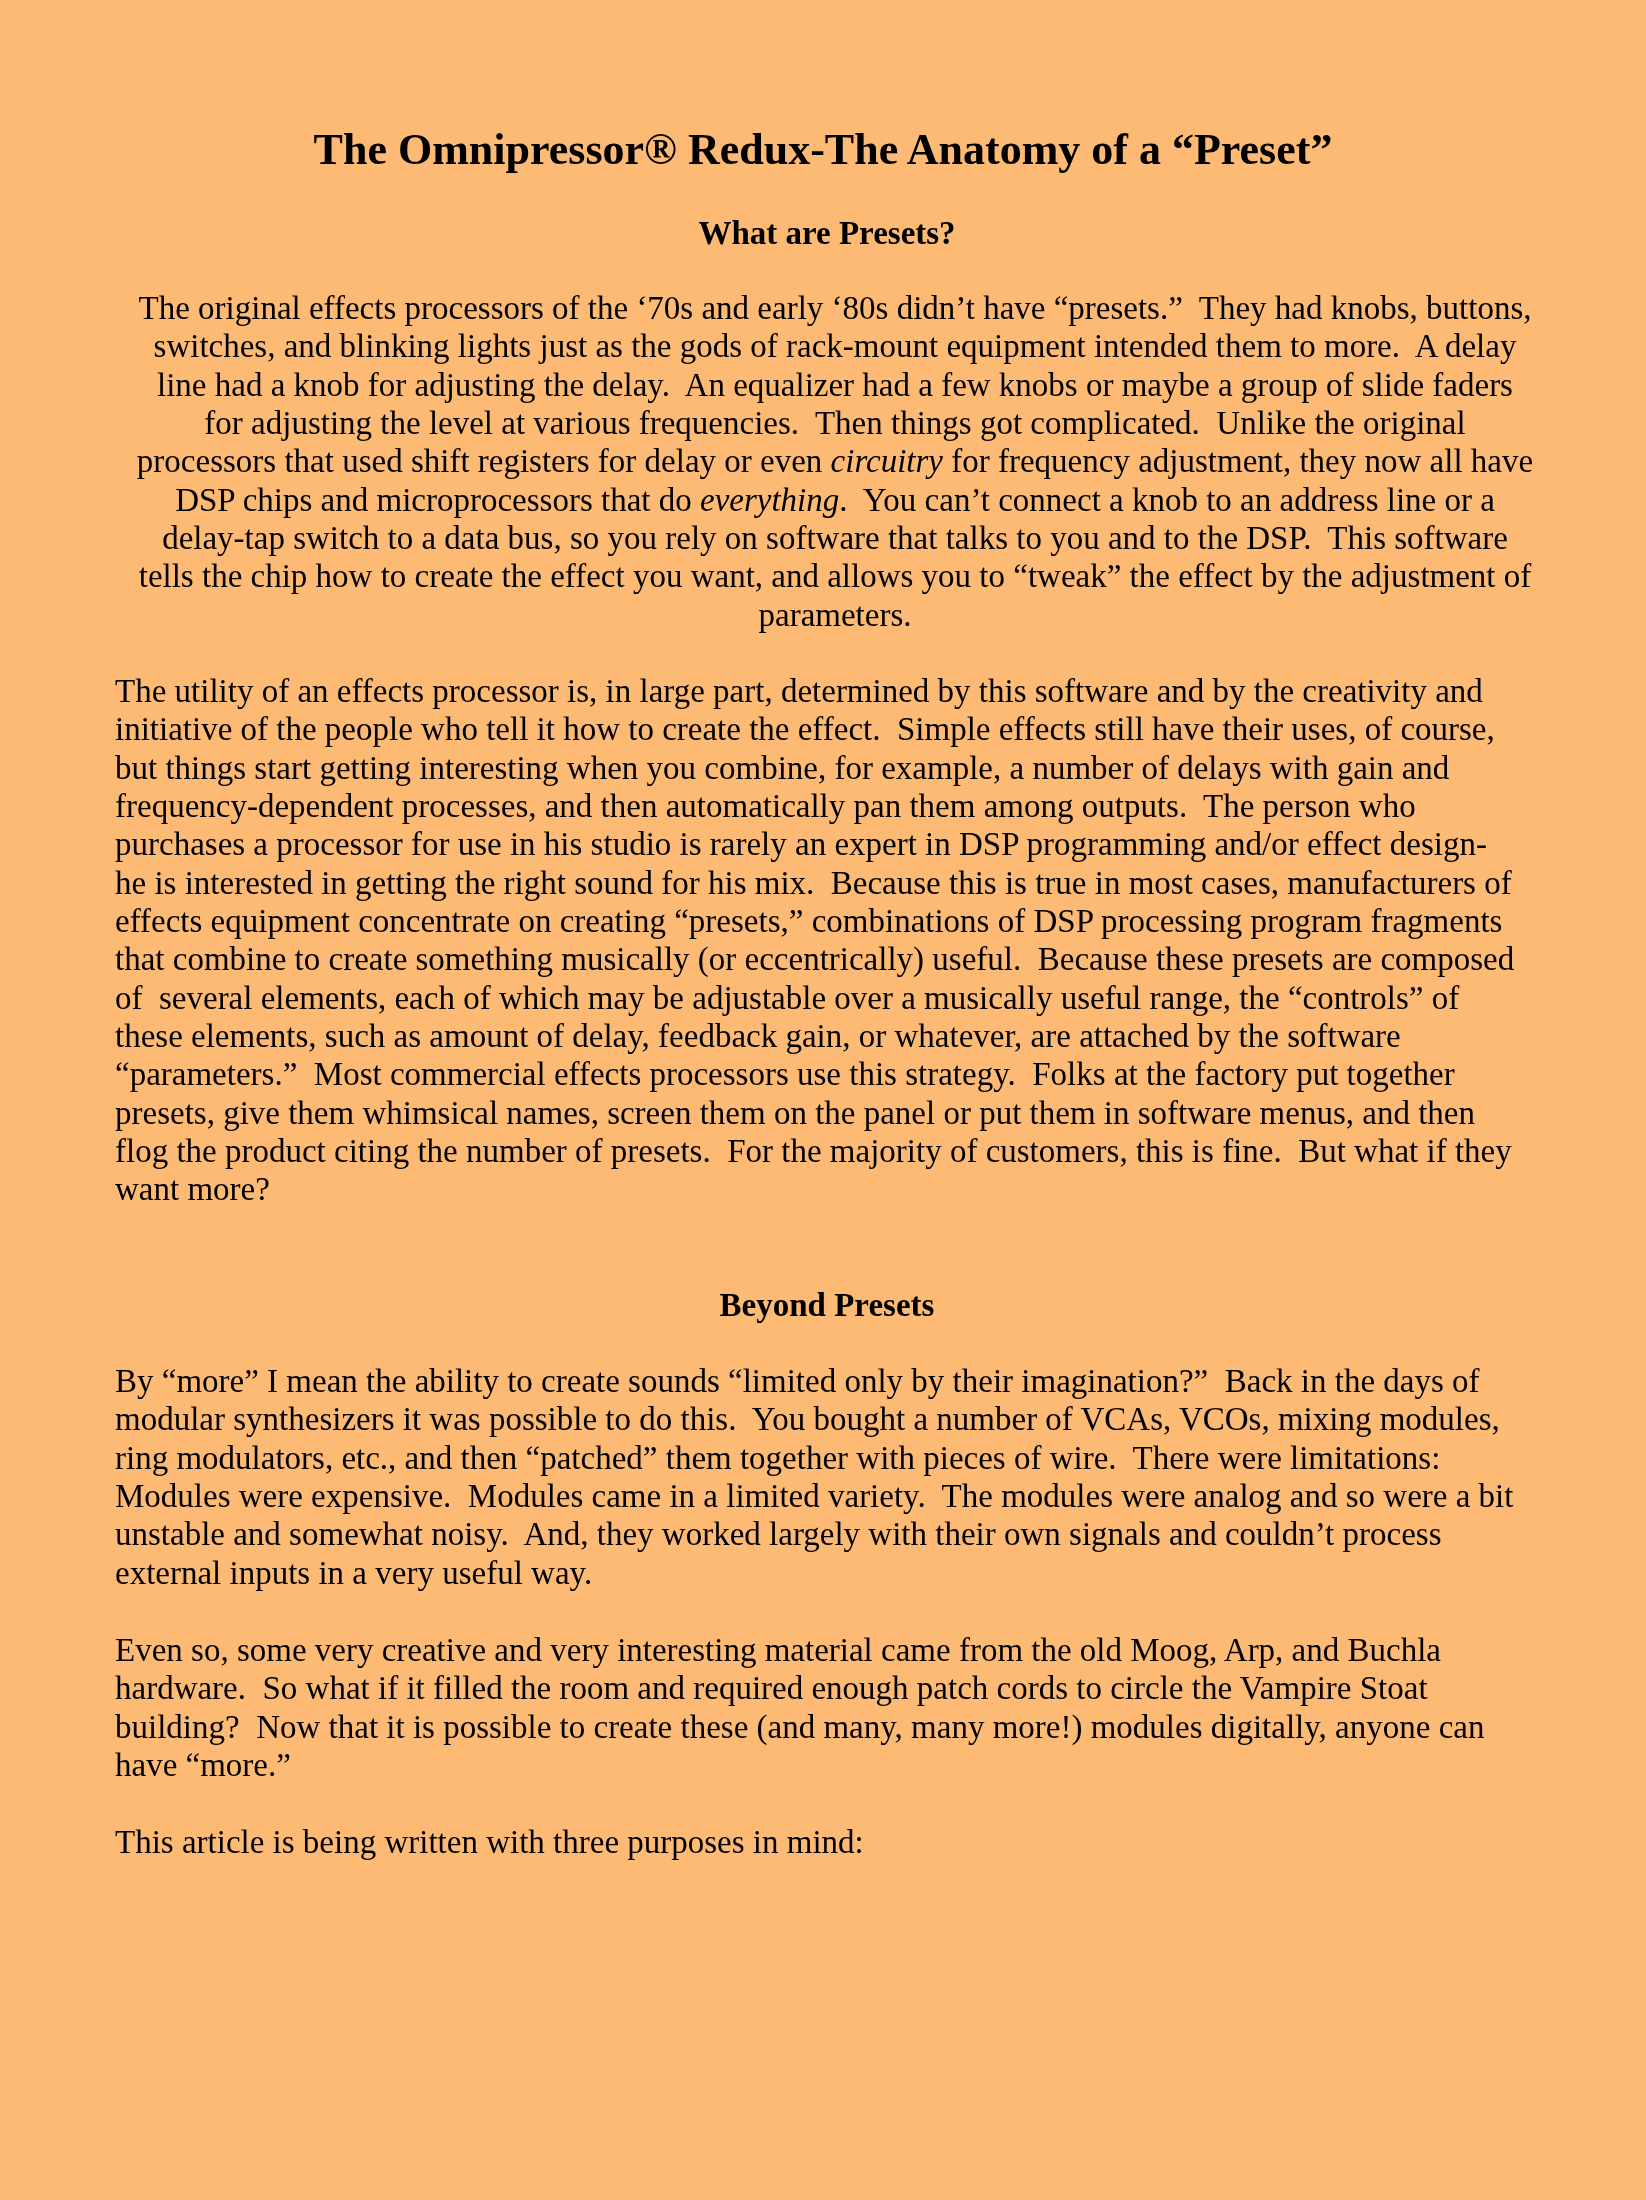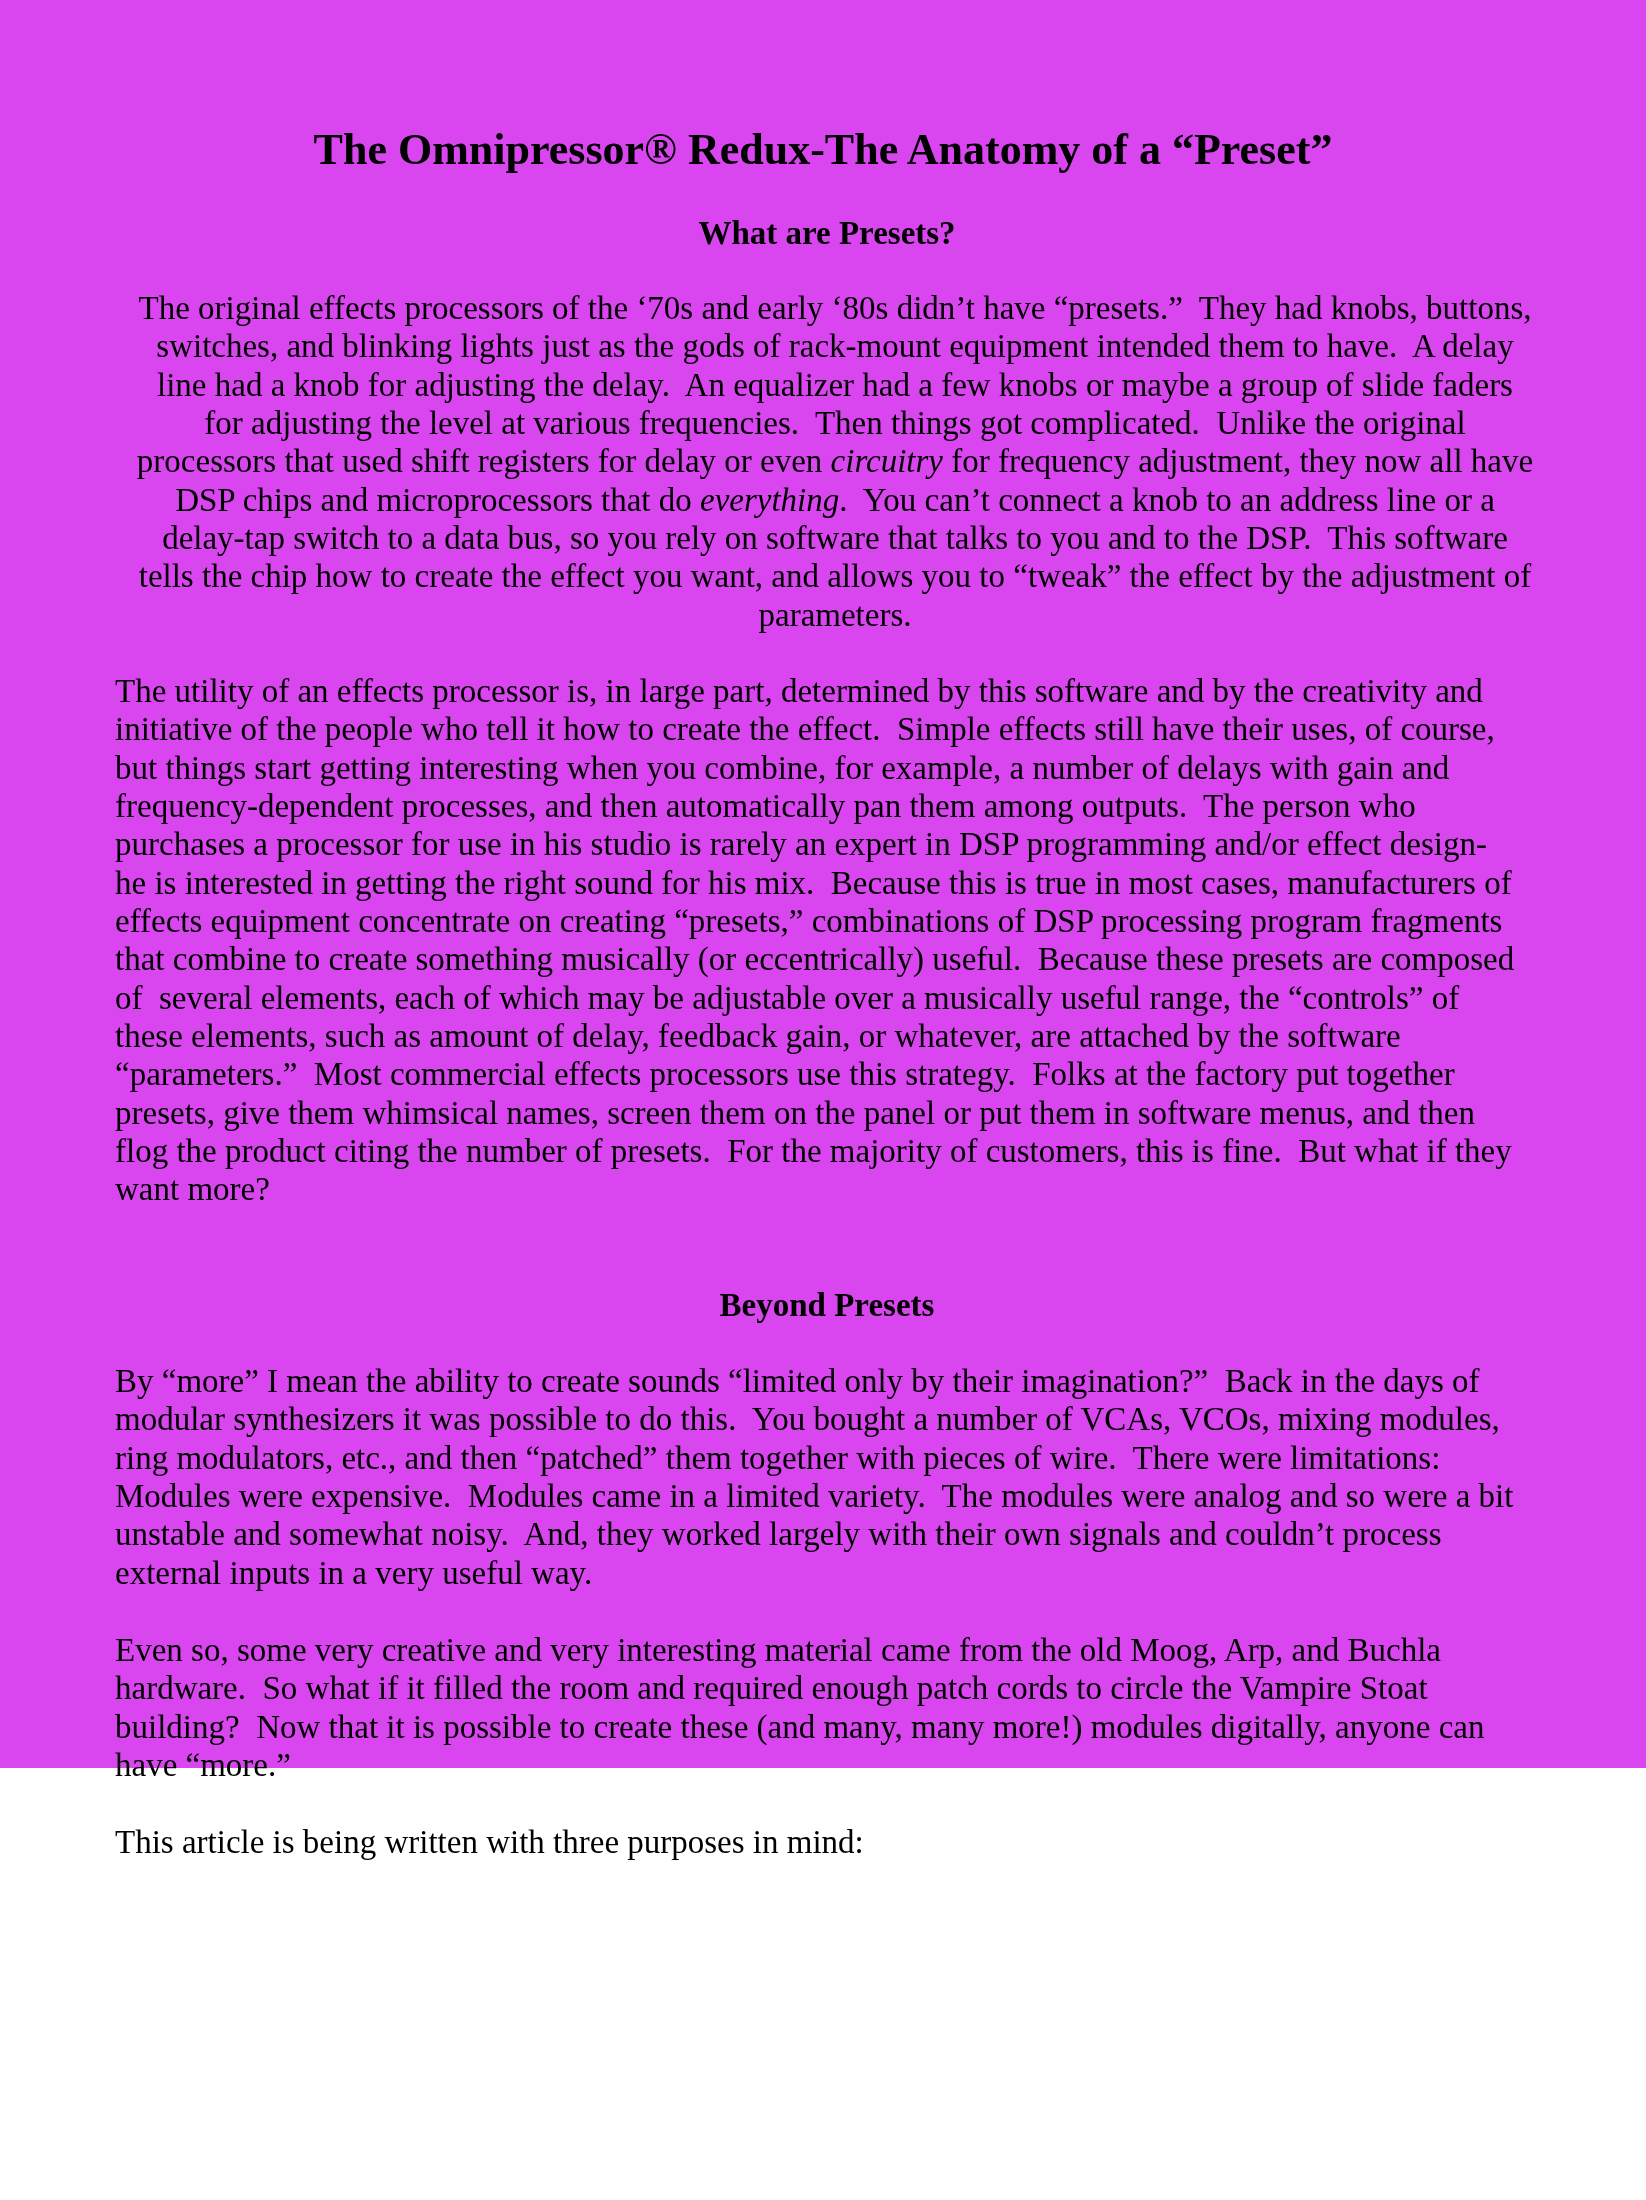--- a/index.html
+++ b/index.html
@@ -1,36 +1,36 @@
 <!DOCTYPE html>
 <html><head>
 <meta charset="utf-8">
 <style>
   html, body { margin: 0; padding: 0; background: #ffffff; }
   body { width: 1646px; height: 2200px; position: relative; overflow: hidden;
          font-family: "Liberation Serif", "DejaVu Serif", serif; color: #000; }
-  .page { position: absolute; left: 0; top: 0; width: 1646px; height: 1768px; background: #d946ef; }
+  .page { position: absolute; left: 0; top: 0; width: 1646px; height: 2200px; background: #fdba74; }
   .title { position: absolute; left: 0; width: 1646px; top: 125px; text-align: center;
            font-size: 44px; font-weight: bold; line-height: 50px; white-space: nowrap; }
   .heading { position: absolute; left: 4px; width: 1646px; text-align: center;
              font-size: 33px; font-weight: bold; line-height: 38.4px; white-space: nowrap; }
   .para { position: absolute; left: 115px; width: 1440px; font-size: 33px; line-height: 38.35px; }
   .line { display: block; white-space: pre; height: 38.35px; }
   .it { font-style: italic; }
 </style>
 </head>
 <body>
 
 <div class="page">
   <h1 class="title" style="margin:0;">The Omnipressor® Redux-The Anatomy of a “Preset”</h1>
 
   <h2 class="heading" style="margin:0; top:214px;">What are Presets?</h2>
   <div class="para" style="top:289px;text-align:center;">
       <span class="line"><span>The original effects processors of the ‘70s and early ‘80s didn’t have “presets.”  They had knobs, buttons,</span></span>
-      <span class="line"><span>switches, and blinking lights just as the gods of rack-mount equipment intended them to have.  A delay</span></span>
+      <span class="line"><span>switches, and blinking lights just as the gods of rack-mount equipment intended them to more.  A delay</span></span>
       <span class="line"><span>line had a knob for adjusting the delay.  An equalizer had a few knobs or maybe a group of slide faders</span></span>
       <span class="line"><span>for adjusting the level at various frequencies.  Then things got complicated.  Unlike the original</span></span>
       <span class="line"><span>processors that used shift registers for delay or even </span><span class="it">circuitry</span><span> for frequency adjustment, they now all have</span></span>
       <span class="line"><span>DSP chips and microprocessors that do </span><span class="it">everything</span><span>.  You can’t connect a knob to an address line or a</span></span>
       <span class="line"><span>delay-tap switch to a data bus, so you rely on software that talks to you and to the DSP.  This software</span></span>
       <span class="line"><span>tells the chip how to create the effect you want, and allows you to “tweak” the effect by the adjustment of</span></span>
       <span class="line"><span>parameters.</span></span>
     </div>
   <div class="para" style="top:672px;">
       <span class="line"><span>The utility of an effects processor is, in large part, determined by this software and by the creativity and</span></span>

